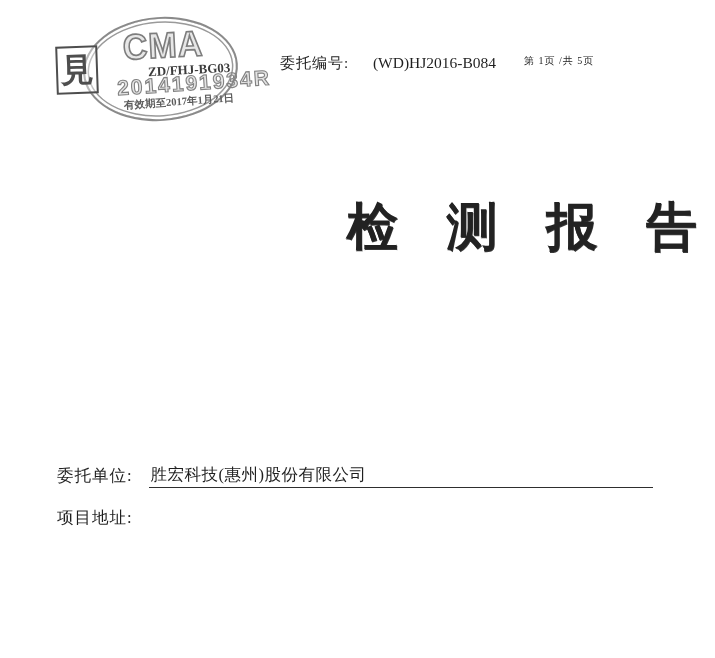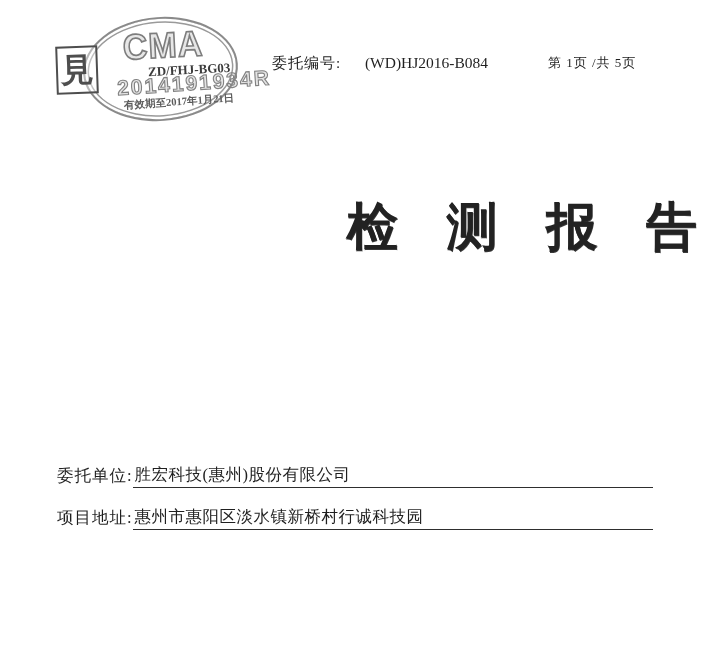--- a/index.html
+++ b/index.html
@@ -88,30 +88,30 @@
     line-height: 1;
   }
 
   
   .header-commission {
     position: absolute;
     left: 272px; top: 54px;
     font-size: 15px;
     white-space: nowrap;
   }
-  .header-commission .label { letter-spacing: 1px; }
+  .header-commission .label { letter-spacing: 1px; margin-left: 8px; }
   .header-commission .value {
     font-family: "Liberation Serif", serif;
     margin-left: 20px;
     font-size: 15.5px;
   }
   .header-pageinfo {
     position: absolute;
-    left: 548px; top: 54px;
-    font-size: 13px;
+    left: 524px; top: 54px;
+    font-size: 10px;
     white-space: nowrap;
     letter-spacing: 1px;
     text-align: right;
   }
 
   
   .report-title {
     position: absolute;
     left: 0; right: 0;
     top: 193px;
@@ -140,21 +140,21 @@
     font-size: 16.5px;
   }
   .field-label {
     flex: 0 0 auto;
     letter-spacing: 1px;
     padding-bottom: 1px;
     white-space: nowrap;
   }
   .field-value {
     flex: 1 1 auto;
-    margin-left: 0;
+    margin-left: 16px;
     border-bottom: 1.5px solid #2e2e2e;
     padding: 0 2px 1px 2px;
     white-space: nowrap;
     letter-spacing: 0.5px;
   }
 </style>
 </head>
 <body>
 
 <div class="stamp-wrap">
@@ -176,15 +176,14 @@
 
 <div class="report-title">检 测 报 告</div>
 
 <div class="fields">
   <div class="field-row">
     <span class="field-label">委托单位:</span>
     <span class="field-value">胜宏科技(惠州)股份有限公司</span>
   </div>
   <div class="field-row">
     <span class="field-label">项目地址:</span>
-    <span class="field-value">惠州市惠阳区淡水镇新桥村行诚科技园</span>
   </div>
 </div>
 
 </body></html>

